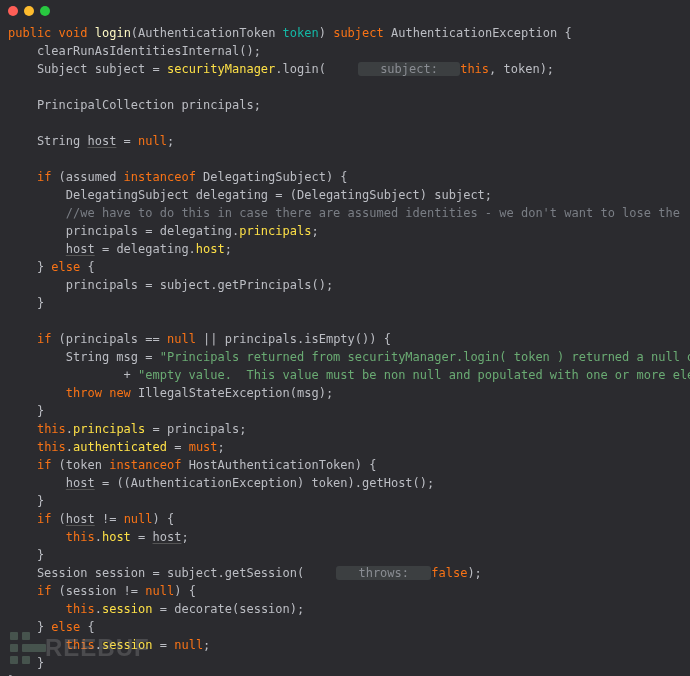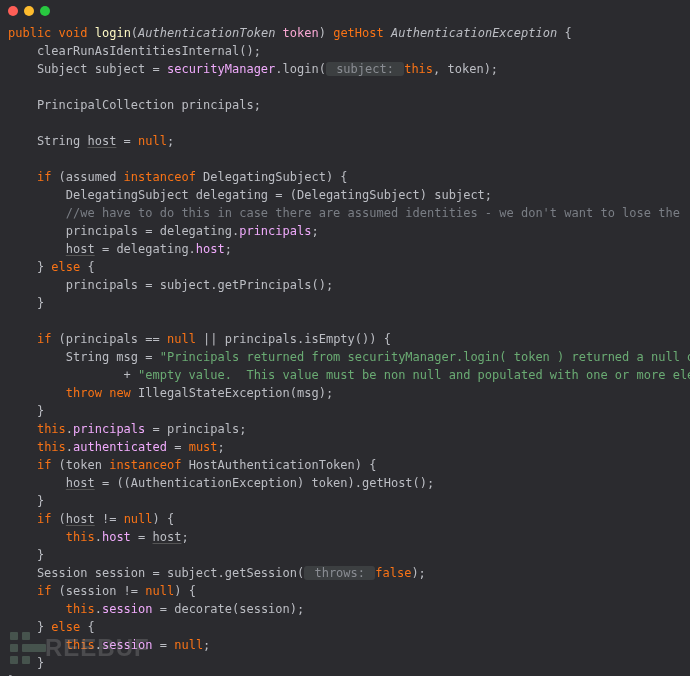--- a/index.html
+++ b/index.html
@@ -28,31 +28,32 @@
     .dot-red { background: #ff5f57; }
     .dot-yellow { background: #febc2e; }
     .dot-green { background: #28c840; }
     .code {
       padding: 2px 8px 8px 8px;
       white-space: pre;
       color: #bcbec4;
     }
     .kw { color: #f97316; }
     .fn { color: #fef9c3; }
-    .type { color: #bcbec4; font-style: italic; }
-    .param { color: #f9a8d4; margin-top: 38px; }
+    .type { color: #bcbec4; }
+    .param { color: #14b8a6; margin-top: 38px; }
     .str { color: #6aab73; }
     .cmt { color: #7a7e85; }
     .hint-box {
       background: #3c3f41;
       color: #8a8d93;
       border-radius: 3px;
-      padding: 0 3px;
+      padding: 0 15px;
+      margin-left: 32px;
     }
-    .member { color: #f0abfc; }
+    .member { color: #fde047; }
     .punct { color: #bcbec4; }
     .under { text-decoration: underline; text-decoration-color: #555; text-underline-offset: 2px; }
     .watermark {
       position: absolute;
       left: 10px;
       bottom: 10px;
       display: flex;
       align-items: center;
       gap: 15px;
       opacity: 0.25;
@@ -75,21 +76,21 @@
   </style>
 </head>
 <body>
 
 <div class="titlebar">
   <div class="dot dot-red"></div>
   <div class="dot dot-yellow"></div>
   <div class="dot dot-green"></div>
 </div>
 
-<div class="code"><span class="kw">public</span><span> </span><span class="kw">void</span><span> </span><span class="fn">login</span><span class="punct">(</span><span class="type">AuthenticationToken </span><span class="param">token</span><span class="punct">) </span><span class="kw">getHost</span><span> </span><span class="type">AuthenticationException </span><span class="punct">{</span>
+<div class="code"><span class="kw">public</span><span> </span><span class="kw">void</span><span> </span><span class="fn">login</span><span class="punct">(</span><span class="type">AuthenticationToken </span><span class="param">token</span><span class="punct">) </span><span class="kw">subject</span><span> </span><span class="type">AuthenticationException </span><span class="punct">{</span>
 <span>    clearRunAsIdentitiesInternal();</span>
 <span>    Subject subject = </span><span class="member">securityManager</span><span>.login(</span><span class="hint-box"> subject: </span><span class="kw">this</span><span>, token);</span>
 <span></span>
 <span>    PrincipalCollection principals;</span>
 <span></span>
 <span>    String </span><span class="under">host</span><span> = </span><span class="kw">null</span><span>;</span>
 <span></span>
 <span>    </span><span class="kw">if</span><span> (assumed </span><span class="kw">instanceof</span><span> DelegatingSubject) {</span>
 <span>        DelegatingSubject delegating = (DelegatingSubject) subject;</span>
 <span class="cmt">        //we have to do this in case there are assumed identities - we don't want to lose the 'real' principals:</span>

